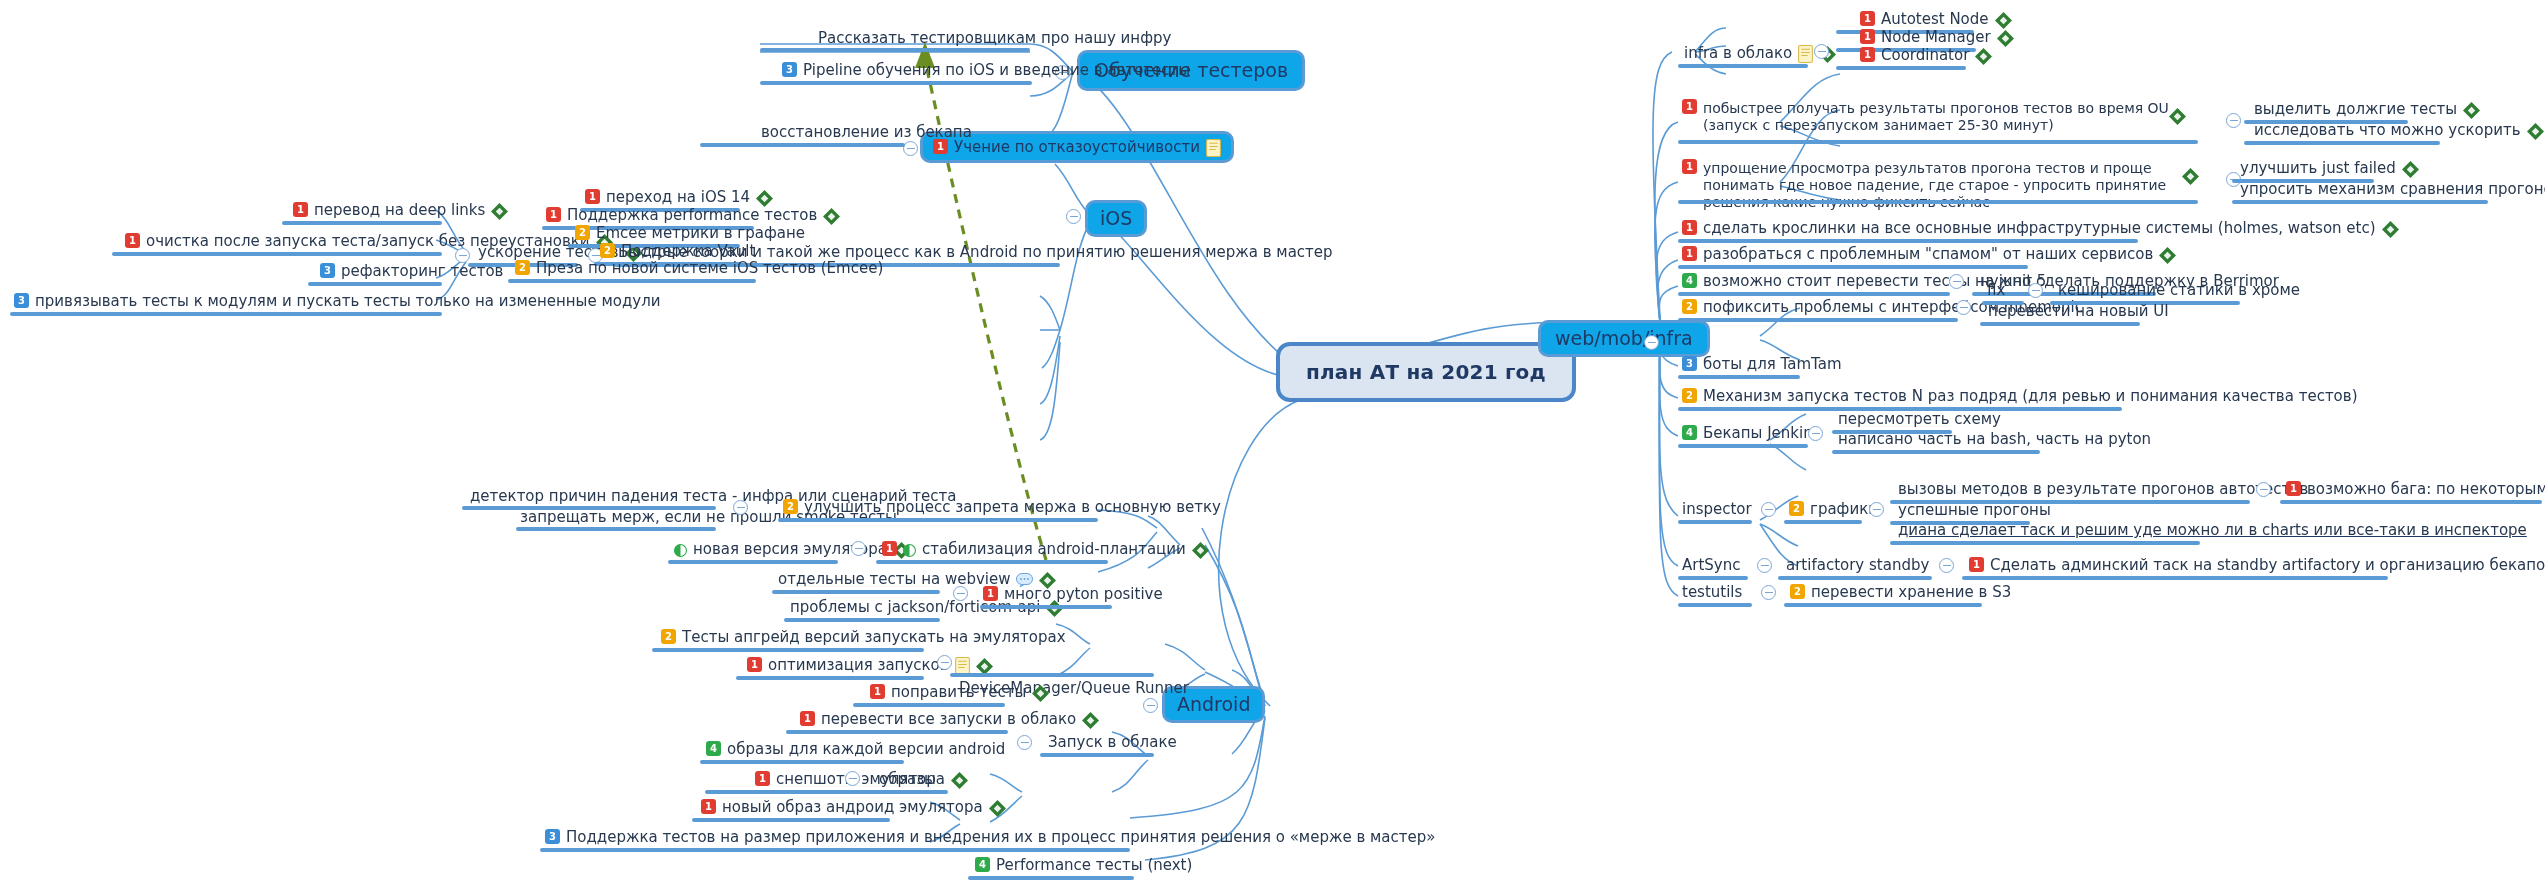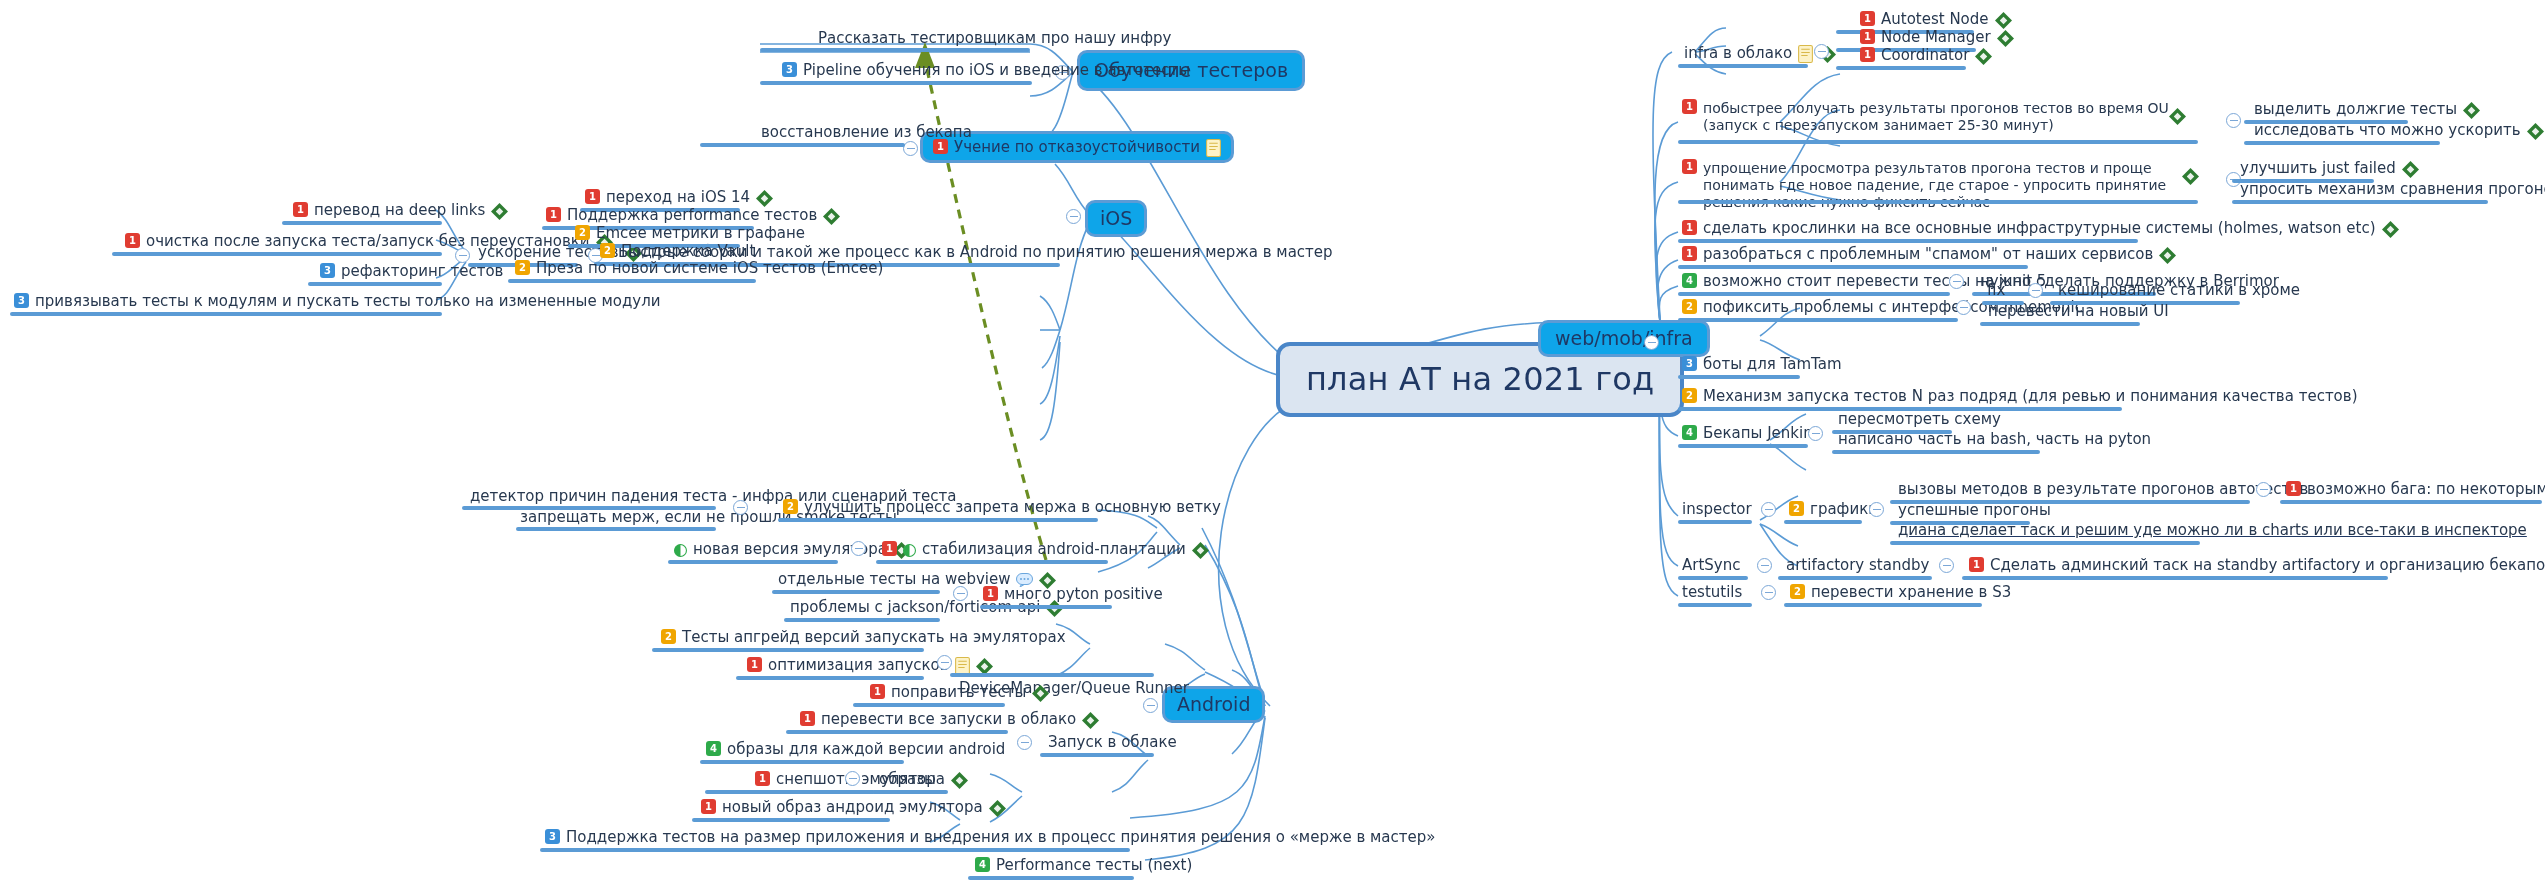--- a/index.html
+++ b/index.html
@@ -23,21 +23,21 @@
   
   .boxed{
     border:3px solid #5b9bd5;background:#0ea5e9;border-radius:10px;
     padding:6px 14px;box-sizing:border-box;
   }
   .boxed .txt{color:#1f3864;}
   .root{
     border:4px solid #4a86c8;background:#dbe5f1;border-radius:14px;
     padding:14px 26px;
   }
-  .root .txt{font-size:32px;font-weight:normal;color:#1f3864;letter-spacing:.2px;}
+  .root .txt{font-size:20px;font-weight:bold;color:#1f3864;letter-spacing:.2px;}
   .lvl1 .txt{font-size:19px;color:#1f3864;}
 
   
   .chip{
     display:inline-block;width:15px;height:15px;border-radius:3px;
     color:#fff;font-size:10px;font-weight:bold;line-height:15px;
     text-align:center;flex:0 0 auto;position:relative;top:-1px;
   }
   .p1{background:#e03c31;}
   .p2{background:#f0a500;}

